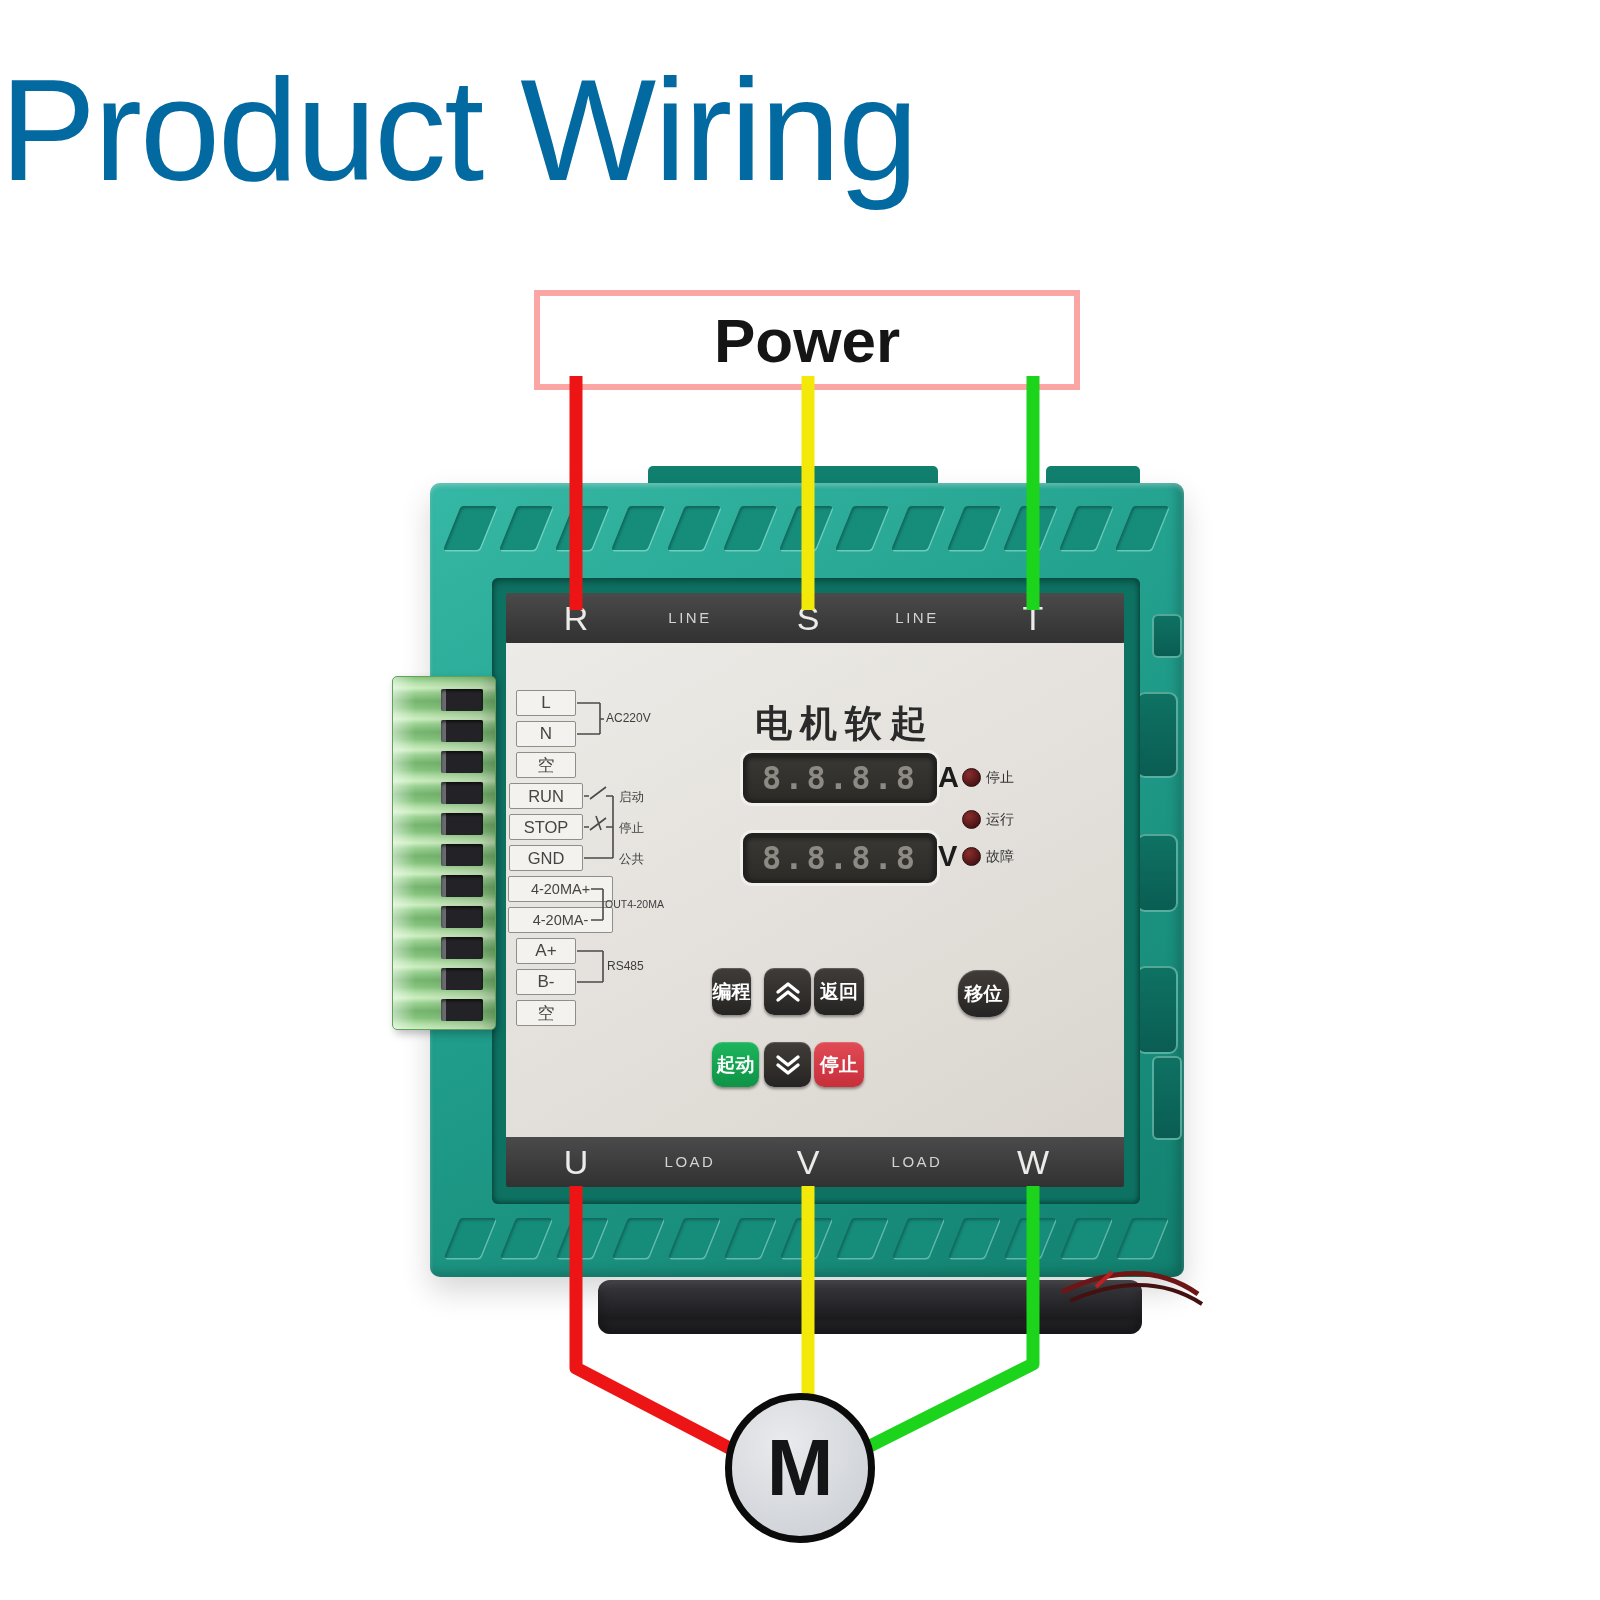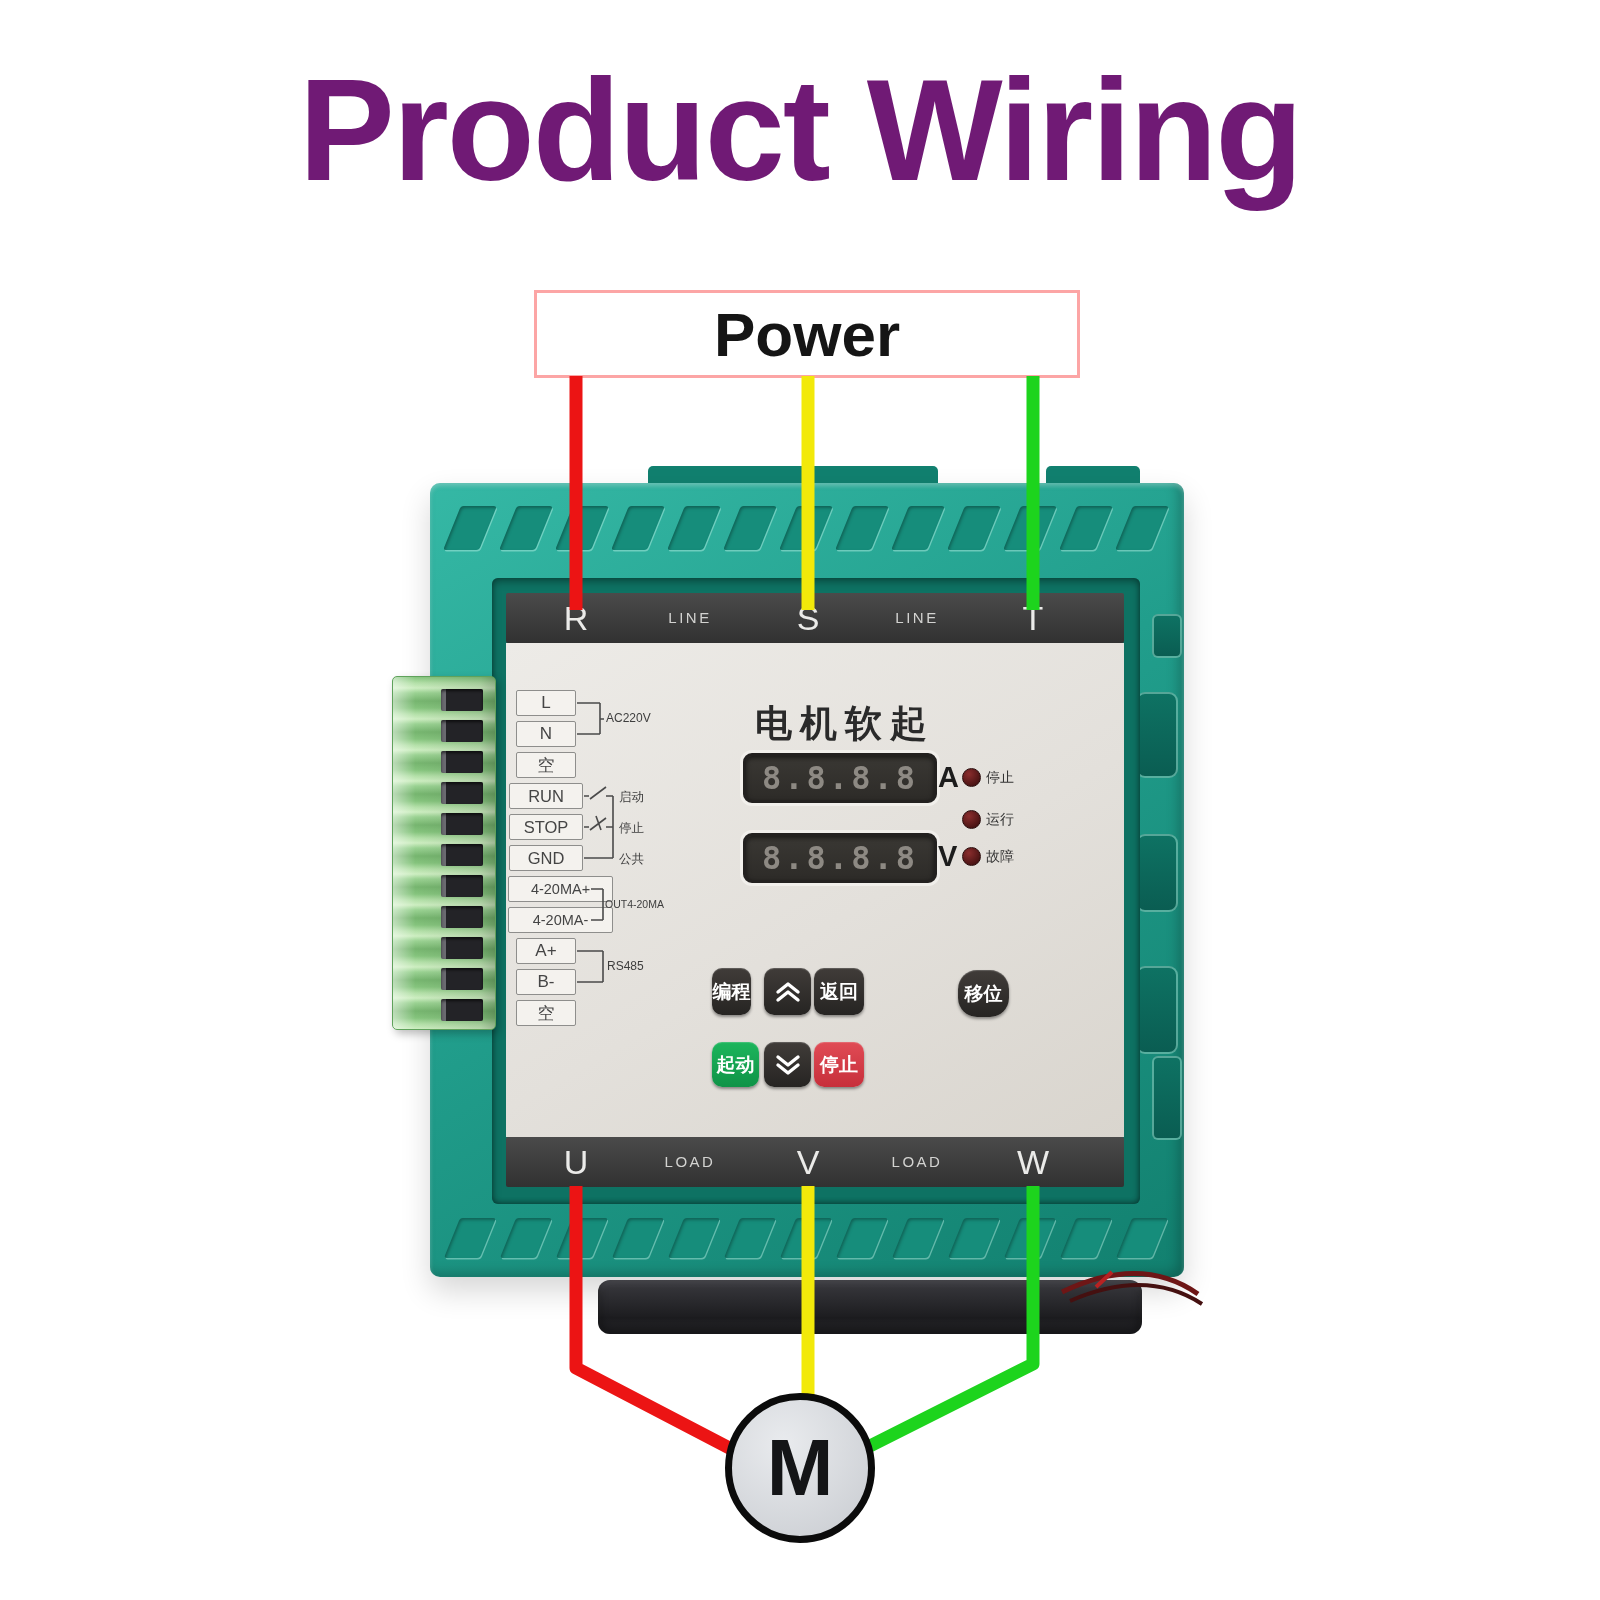--- a/index.html
+++ b/index.html
@@ -1,24 +1,24 @@
 <!DOCTYPE html>
 <html><head>
 <meta charset="utf-8">
 <style>
   html,body{margin:0;padding:0;background:#ffffff;}
   #stage{position:relative;width:1600px;height:1600px;background:#ffffff;overflow:hidden;
          font-family:"Liberation Sans","DejaVu Sans",sans-serif;}
   .abs{position:absolute;}
 
   
-  .page-title{left:0;right:0;top:52px;text-align:center;margin:0;
-    font-size:144px;font-weight:bold;color:#701a75;letter-spacing:-2px;line-height:1.1;}
-  .power-box{left:534px;top:290px;width:546px;height:88px;box-sizing:border-box;
-    background:#ffffff;border:3px solid #fca5a5;display:flex;align-items:center;justify-content:center;}
+  .page-title{left:0;right:0;top:52px;margin:0;
+    font-size:144px;font-weight:normal;color:#0369a1;letter-spacing:-2px;line-height:1.1;}
+  .power-box{left:534px;top:290px;width:546px;height:100px;box-sizing:border-box;
+    background:#ffffff;border:6px solid #fca5a5;display:flex;align-items:center;justify-content:center;}
   .power-label{font-size:62px;font-weight:bold;color:#151515;}
 
   
   .stub{background:#11806f;height:24px;top:466px;border-radius:5px;}
   .stub1{left:648px;width:290px;} .stub2{left:1046px;width:94px;}
   .shell{left:430px;top:483px;width:754px;height:794px;border-radius:10px;
     background:linear-gradient(150deg,#35b8a5 0%,#219e8c 45%,#12806f 100%);
     box-shadow:inset 0 3px 4px rgba(255,255,255,.28), inset -6px -4px 12px rgba(0,0,0,.22),
                0 14px 30px rgba(0,0,0,.16);}
   .vents{display:flex;gap:20px;}

